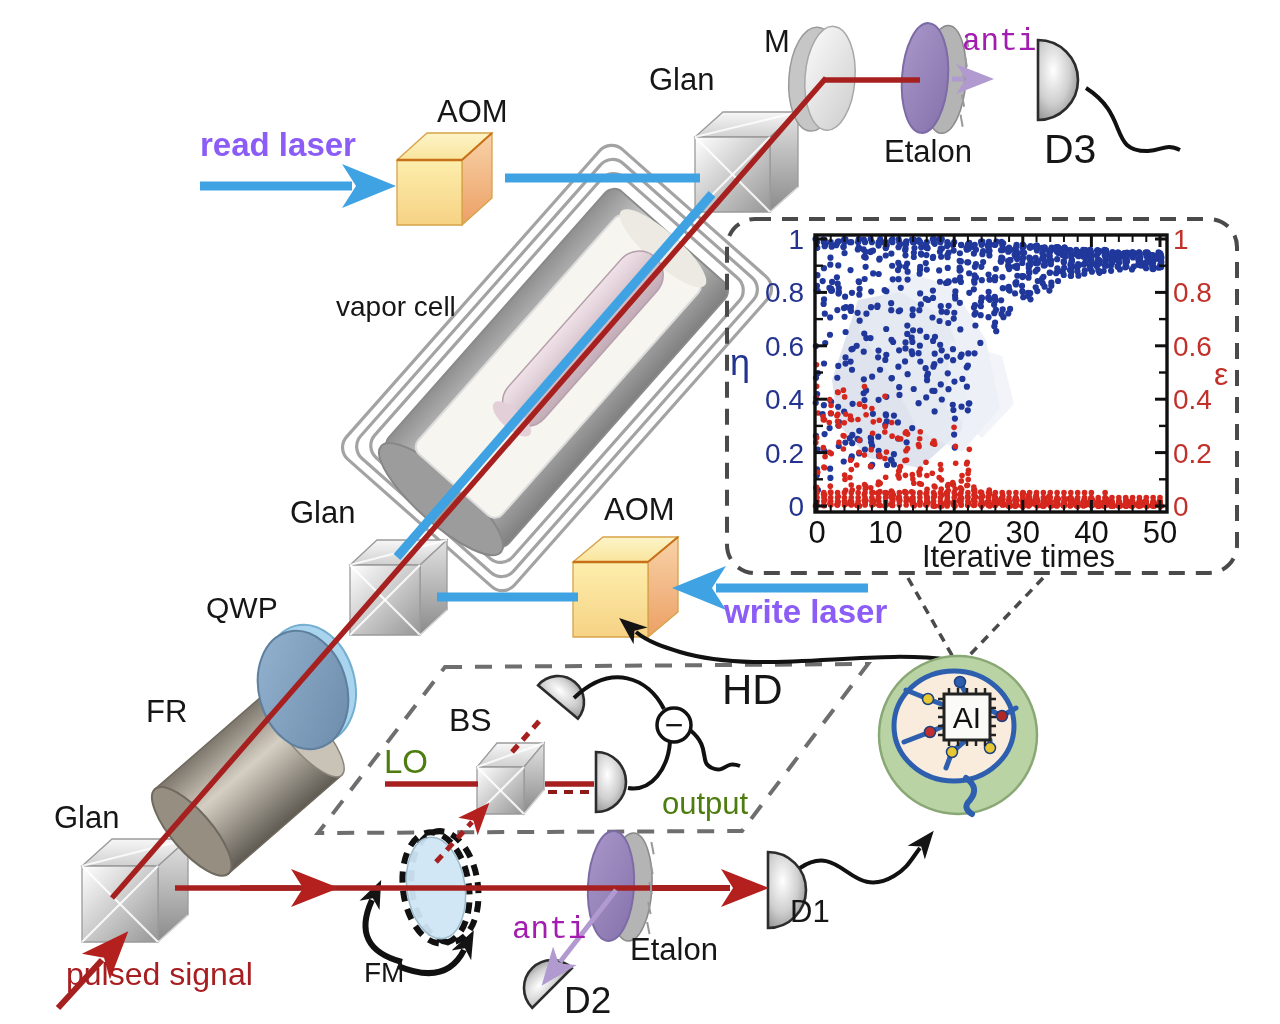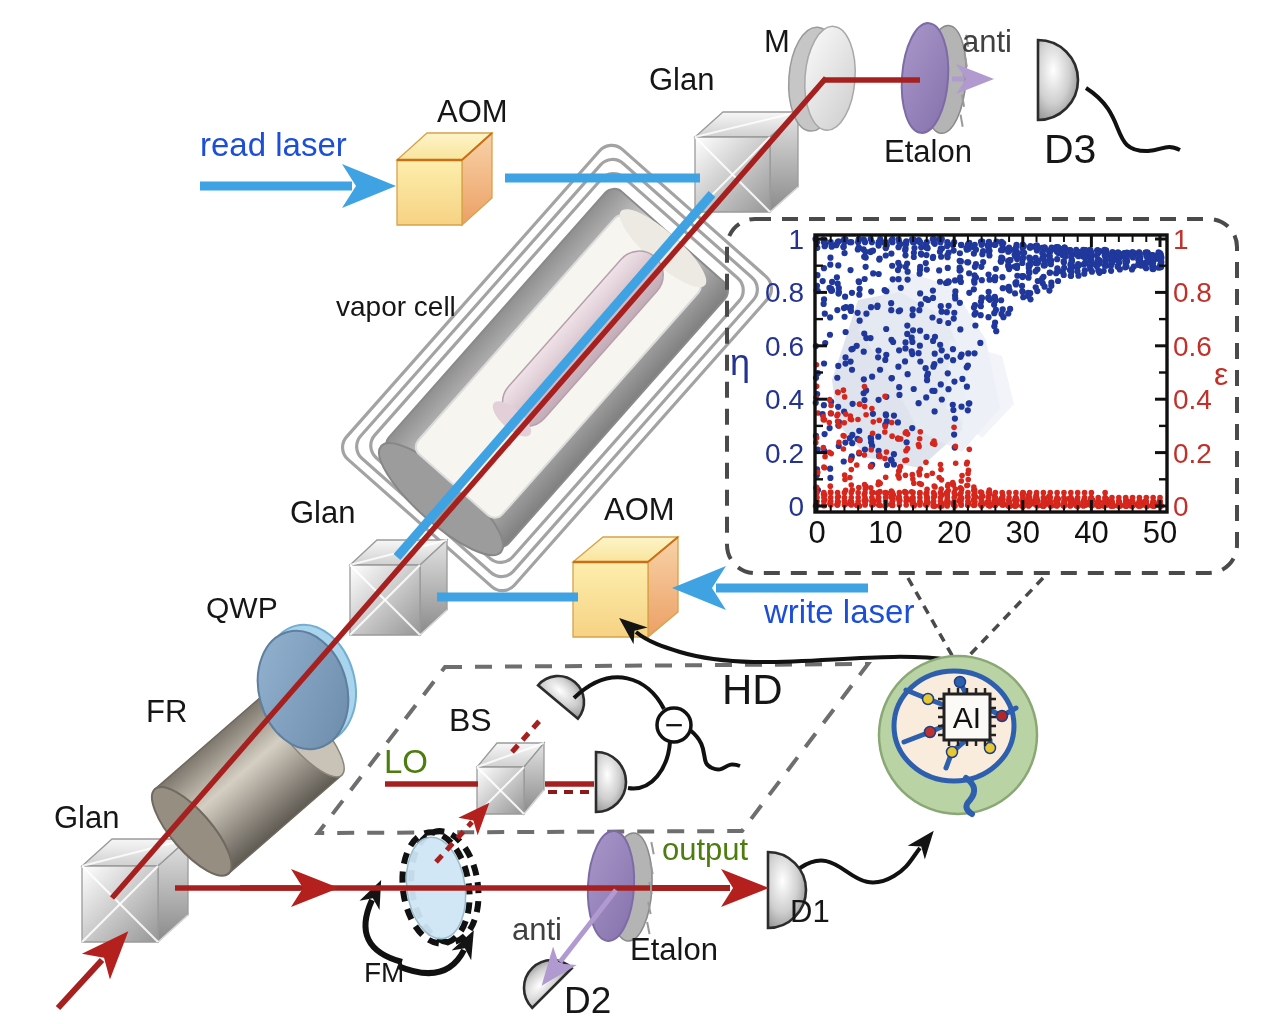--- a/index.html
+++ b/index.html
@@ -1,24 +1,24 @@
 <!DOCTYPE html>
 <html><head>
 <meta charset="utf-8">
 <style>
   html,body{margin:0;padding:0;background:#ffffff;}
   .stage{position:relative;width:1280px;height:1024px;background:#ffffff;overflow:hidden;
          font-family:"Liberation Sans", sans-serif;}
   svg{position:absolute;left:0;top:0;}
   .lbl{position:absolute;white-space:nowrap;line-height:1.05;color:#161616;
        font-family:"Liberation Sans", sans-serif;}
-  .c-blue{color:#1d4ed8;}
+  .c-blue{color:#8b5cf6;font-weight:bold;}
   .c-red{color:#a81d20;}
   .c-red2{color:#4d7c0f;}
-  .c-purple{color:#404040;}
+  .c-purple{color:#a21caf;font-family:Liberation Mono, monospace;}
   .c-axL{color:#23338f;}
   .c-axR{color:#c2302a;}
 </style>
 </head>
 <body>
 
 <div class="stage">
   <svg id="diagram" width="1280" height="1024" viewBox="0 0 1280 1024">
       <defs>
         <linearGradient id="gFront" x1="0" y1="0" x2="1" y2="1">
@@ -2006,26 +2006,28 @@
   <div class="lbl" style="left:649px;top:64px;font-size:31px">Glan</div>
   <div class="lbl" style="left:764px;top:26px;font-size:31px">M</div>
   <div class="lbl" style="left:884px;top:136px;font-size:31px">Etalon</div>
   <div class="lbl c-purple" style="left:962px;top:26px;font-size:31px">anti</div>
   <div class="lbl" style="left:1044px;top:128px;font-size:41px">D3</div>
   <div class="lbl" style="left:336px;top:292px;font-size:28px">vapor cell</div>
   <div class="lbl" style="left:290px;top:497px;font-size:31px">Glan</div>
   <div class="lbl" style="left:206px;top:592px;font-size:30px">QWP</div>
   <div class="lbl" style="left:146px;top:696px;font-size:31px">FR</div>
   <div class="lbl" style="left:54px;top:802px;font-size:31px">Glan</div>
+  <div class="lbl c-red" style="left:66px;top:958px;font-size:32px">pulsed signal</div>
   <div class="lbl" style="left:604px;top:494px;font-size:31px">AOM</div>
-  <div class="lbl c-blue" style="left:764px;top:595px;font-size:33px">write laser</div>
+  <div class="lbl c-blue" style="left:724px;top:595px;font-size:33px">write laser</div>
   <div class="lbl c-red2" style="left:384px;top:745px;font-size:33px">LO</div>
   <div class="lbl" style="left:449px;top:704px;font-size:32px">BS</div>
   <div class="lbl" style="left:722px;top:668px;font-size:42px">HD</div>
   <div class="lbl" style="left:364px;top:958px;font-size:28px">FM</div>
   <div class="lbl c-purple" style="left:512px;top:914px;font-size:31px">anti</div>
   <div class="lbl" style="left:630px;top:934px;font-size:31px">Etalon</div>
-  <div class="lbl c-red2" style="left:662px;top:834px;font-size:31px">output</div>
+  <div class="lbl c-red2" style="left:662px;top:788px;font-size:31px">output</div>
   <div class="lbl" style="left:790px;top:896px;font-size:31px">D1</div>
   <div class="lbl" style="left:564px;top:982px;font-size:37px">D2</div>
   <div class="lbl c-axL" style="left:730px;top:344px;font-size:36px">η</div>
   <div class="lbl c-axR" style="left:1214px;top:358px;font-size:32px">ε</div>
+  <div class="lbl" style="left:922px;top:541px;font-size:31px">Iterative times</div>
 </div>
 
 </body></html>

